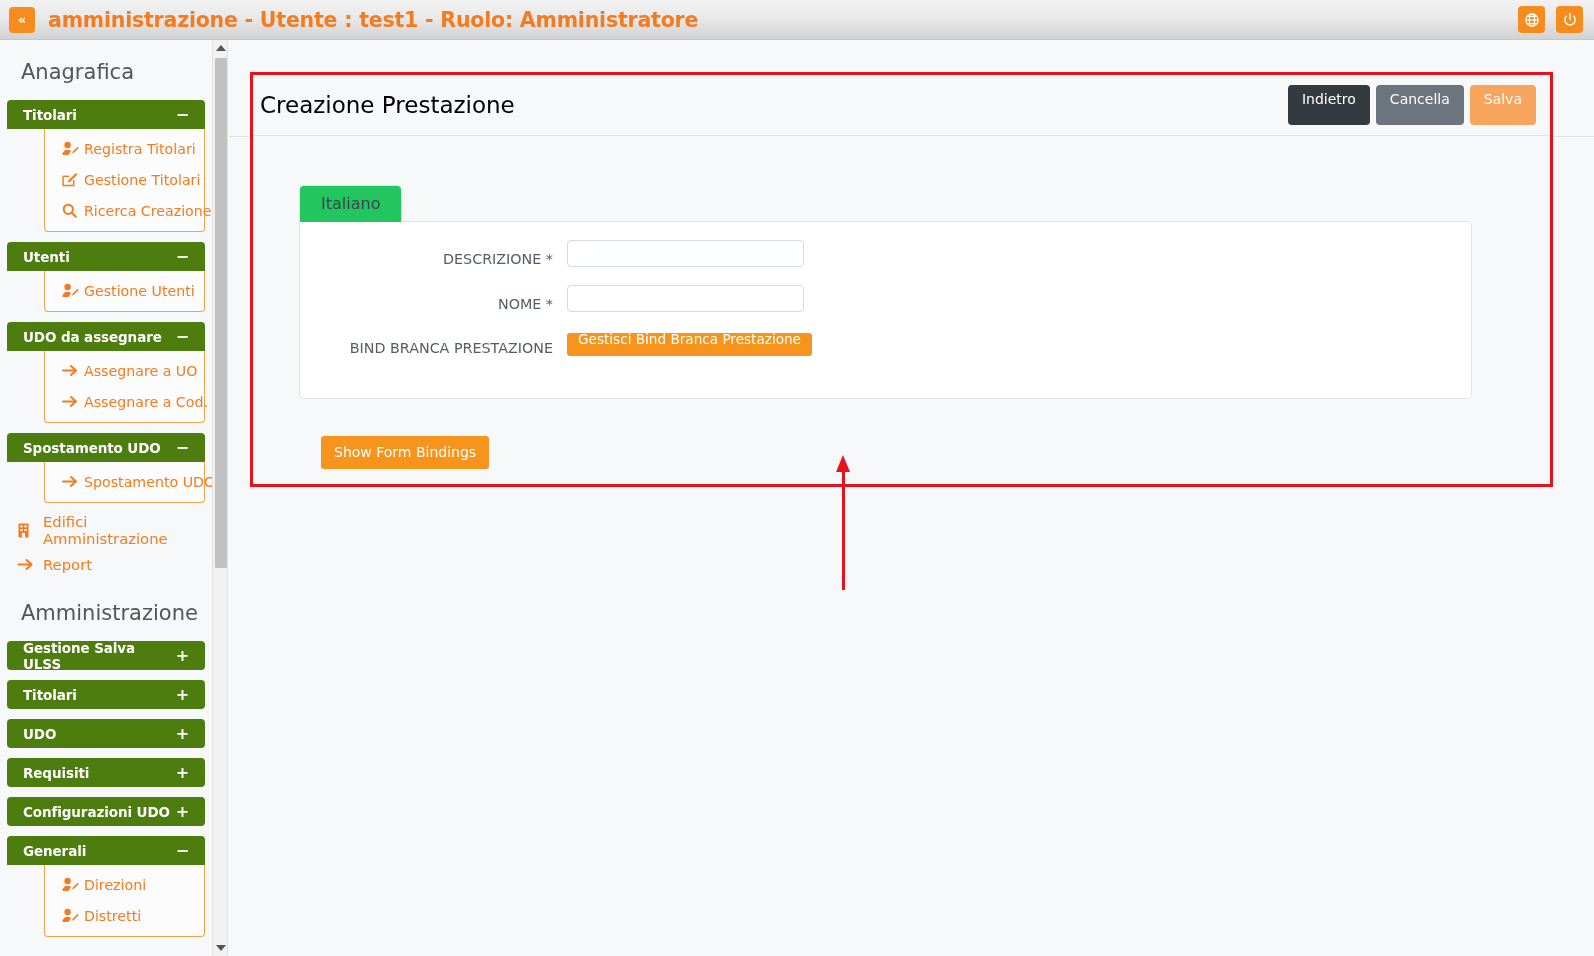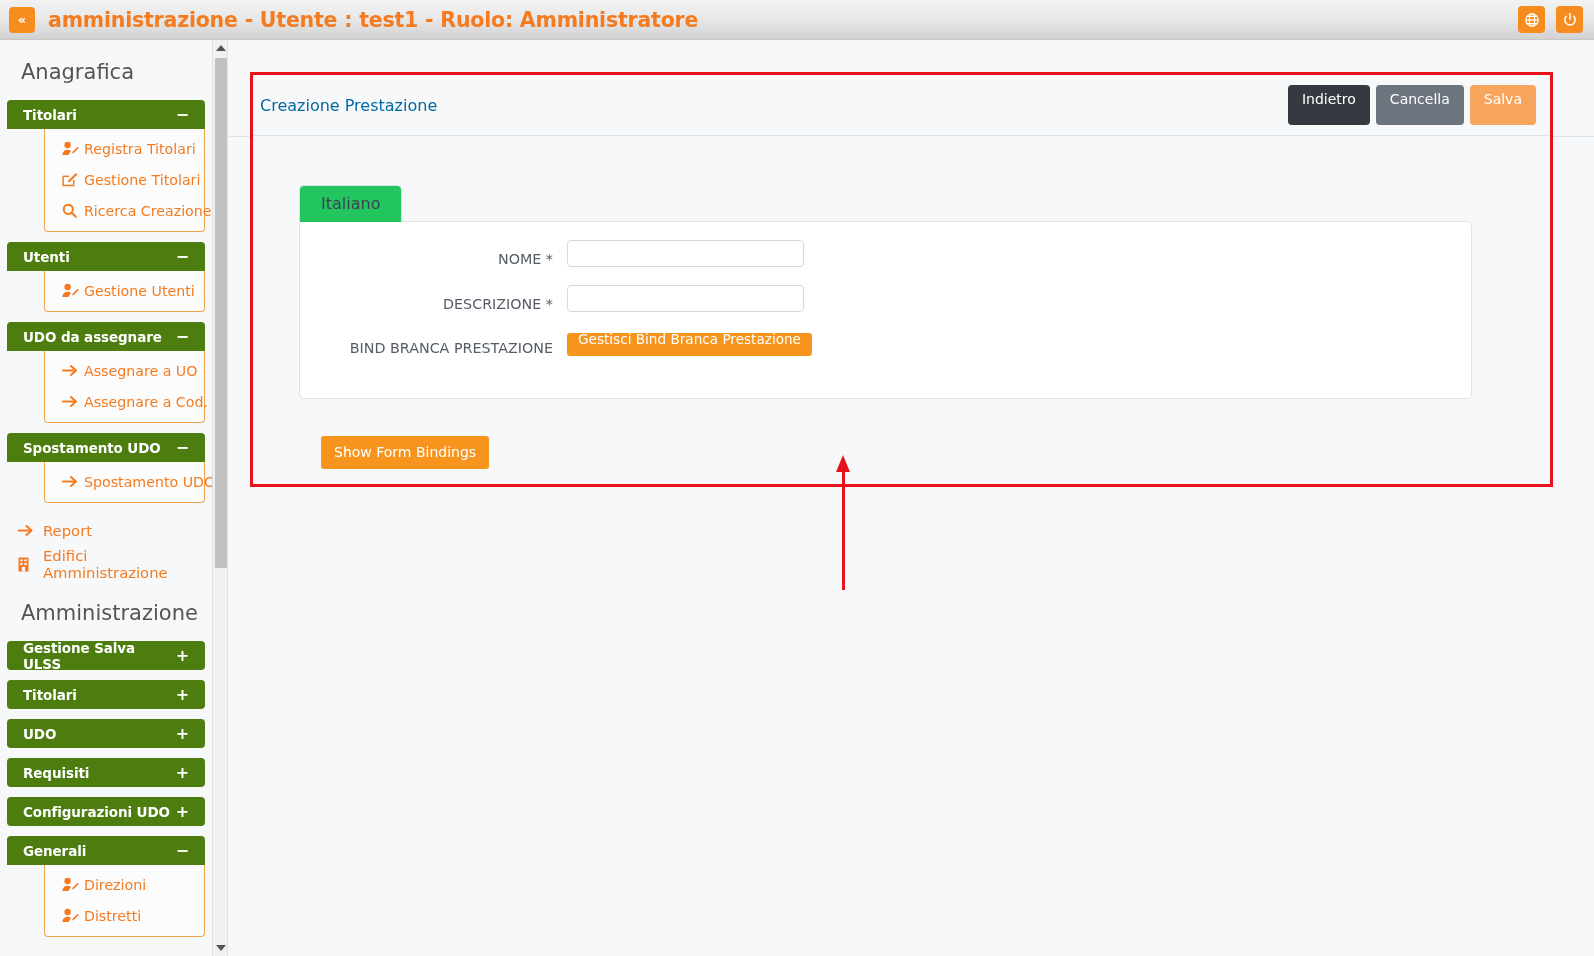--- a/index.html
+++ b/index.html
@@ -155,21 +155,21 @@
     background: #f7f8fa;
   }
   .card-head {
     position: relative;
     height: 61px;
     border-bottom: 1px solid #dde3ea;
     display: flex; align-items: center;
     padding: 0 14px 0 5px;
   }
   .card-title {
-    color: #0369a1; font-size: 16px; font-weight: normal;
+    color: #000000; font-size: 23px; font-weight: normal;
     padding-left: 2px;
   }
   .head-btns {
     margin-left: auto; display: flex; align-items: center; gap: 6px;
   }
   .btn {
     border: none; border-radius: 4px;
     color: #fff; font-size: 14px;
     padding: 7px 14px 19px;
     cursor: pointer;
@@ -395,40 +395,40 @@
             <polyline points="9,2 14,6.5 9,11"></polyline>
           </svg>
         </span>
         <span>Spostamento UDO</span>
       </div>
     </div>
   </div>
 
   <div class="sb-loose">
     <span class="ic">
-      <svg width="17" height="13" viewBox="0 0 16 13" fill="none" stroke="#f47b20" stroke-width="2" stroke-linecap="round" stroke-linejoin="round">
-        <line x1="1" y1="6.5" x2="13.5" y2="6.5"></line>
-        <polyline points="9,2 14,6.5 9,11"></polyline>
-      </svg>
-    </span>
-    <span>Report</span>
-  </div>
-  <div class="sb-loose">
-    <span class="ic">
       <svg width="13" height="15" viewBox="0 0 13 15" fill="#f47b20">
         <rect x="1.5" y="0.6" width="10" height="13.8" rx="0.6"></rect>
         <rect x="3.3" y="2.4" width="2.3" height="2" fill="#f7f8fa"></rect>
         <rect x="7.4" y="2.4" width="2.3" height="2" fill="#f7f8fa"></rect>
         <rect x="3.3" y="6" width="2.3" height="2" fill="#f7f8fa"></rect>
         <rect x="7.4" y="6" width="2.3" height="2" fill="#f7f8fa"></rect>
         <rect x="4.9" y="9.8" width="3.2" height="4.6" fill="#f7f8fa"></rect>
       </svg>
     </span>
     <span>Edifici Amministrazione</span>
   </div>
+  <div class="sb-loose">
+    <span class="ic">
+      <svg width="17" height="13" viewBox="0 0 16 13" fill="none" stroke="#f47b20" stroke-width="2" stroke-linecap="round" stroke-linejoin="round">
+        <line x1="1" y1="6.5" x2="13.5" y2="6.5"></line>
+        <polyline points="9,2 14,6.5 9,11"></polyline>
+      </svg>
+    </span>
+    <span>Report</span>
+  </div>
 
   <div class="sb-section-title">Amministrazione</div>
 
   <div class="sb-group">
     <div class="sb-head">
       <span>Gestione Salva ULSS</span>
       <span class="sign">+</span>
     </div>
   </div>
   <div class="sb-group">
@@ -510,28 +510,28 @@
     </div>
 
     <div class="card-body">
       <div class="tabwrap">
         <div class="tabrow">
           <div class="tab">Italiano</div>
         </div>
         <div class="tabpanel">
 
           <div class="form-row">
-            <div class="form-label">NOME *</div>
+            <div class="form-label">DESCRIZIONE *</div>
             <div class="form-ctrl">
               <input class="txt-input" type="text" placeholder="" style="">
             </div>
           </div>
 
           <div class="form-row">
-            <div class="form-label">DESCRIZIONE *</div>
+            <div class="form-label">NOME *</div>
             <div class="form-ctrl">
               <input class="txt-input" type="text" placeholder="" style="">
             </div>
           </div>
 
           <div class="form-row">
             <div class="form-label">BIND BRANCA PRESTAZIONE</div>
             <div class="form-ctrl">
               <button class="btn-bind">Gestisci Bind Branca Prestazione</button>
             </div>

